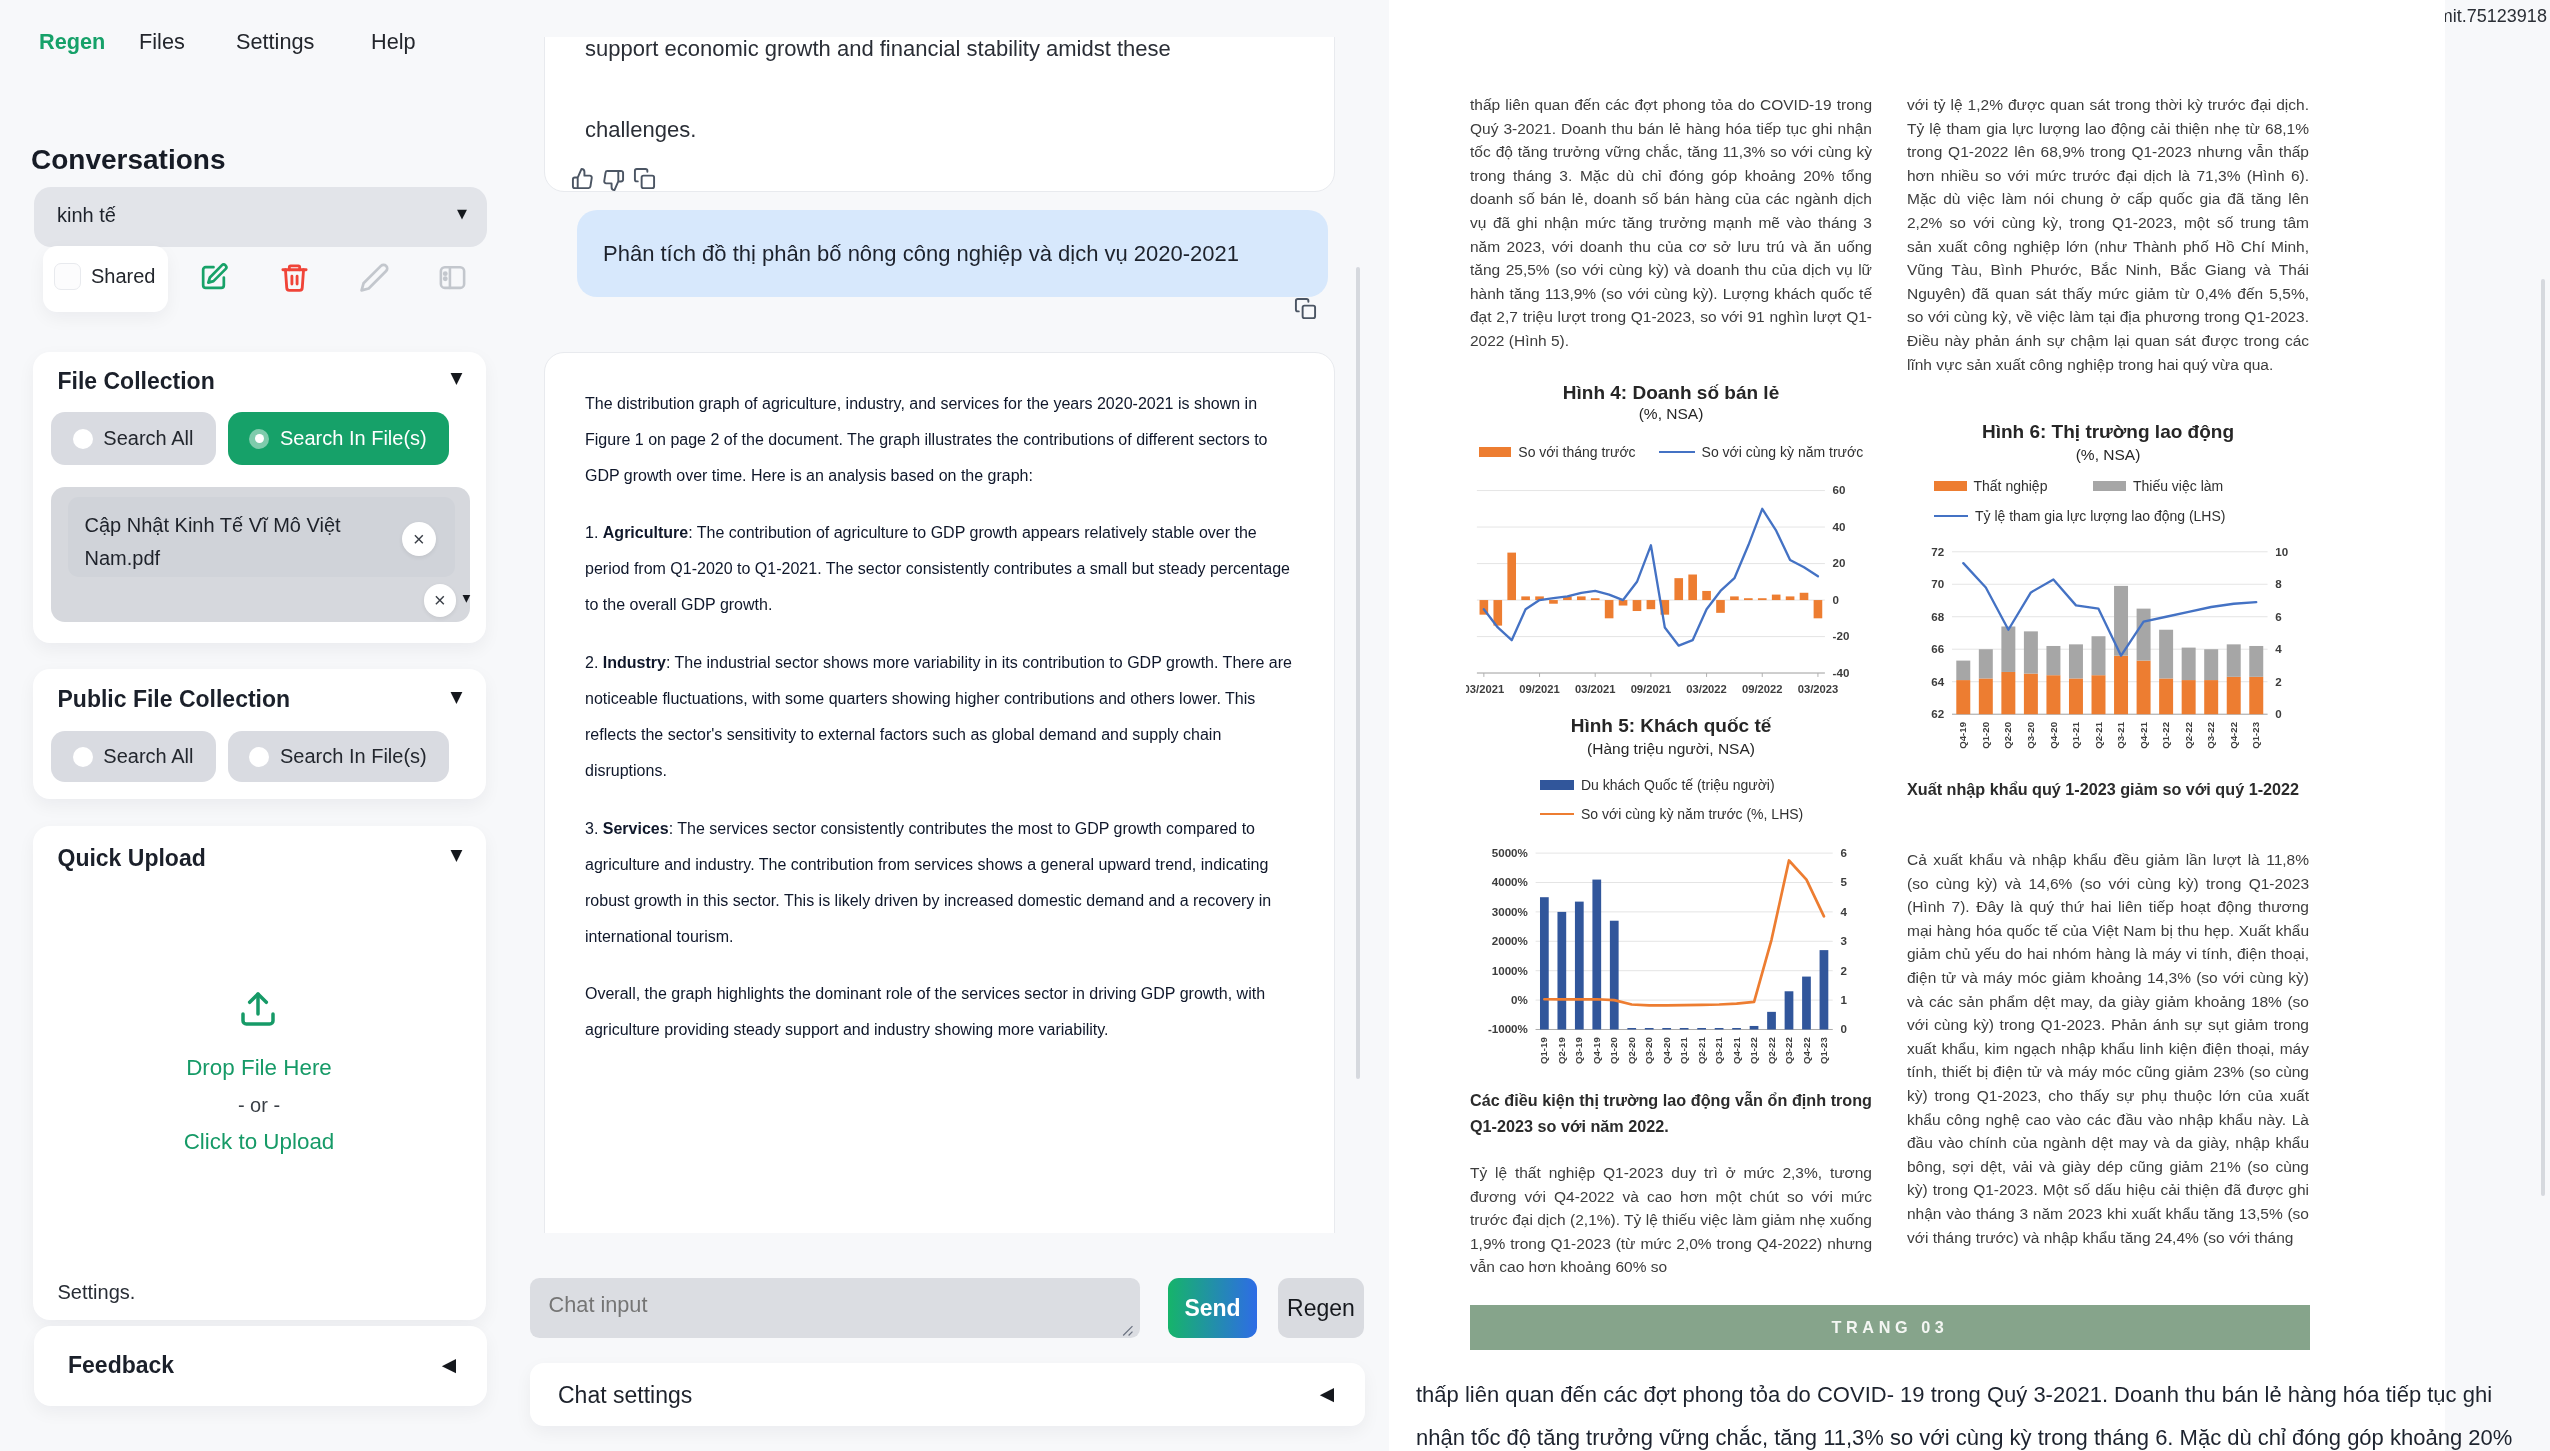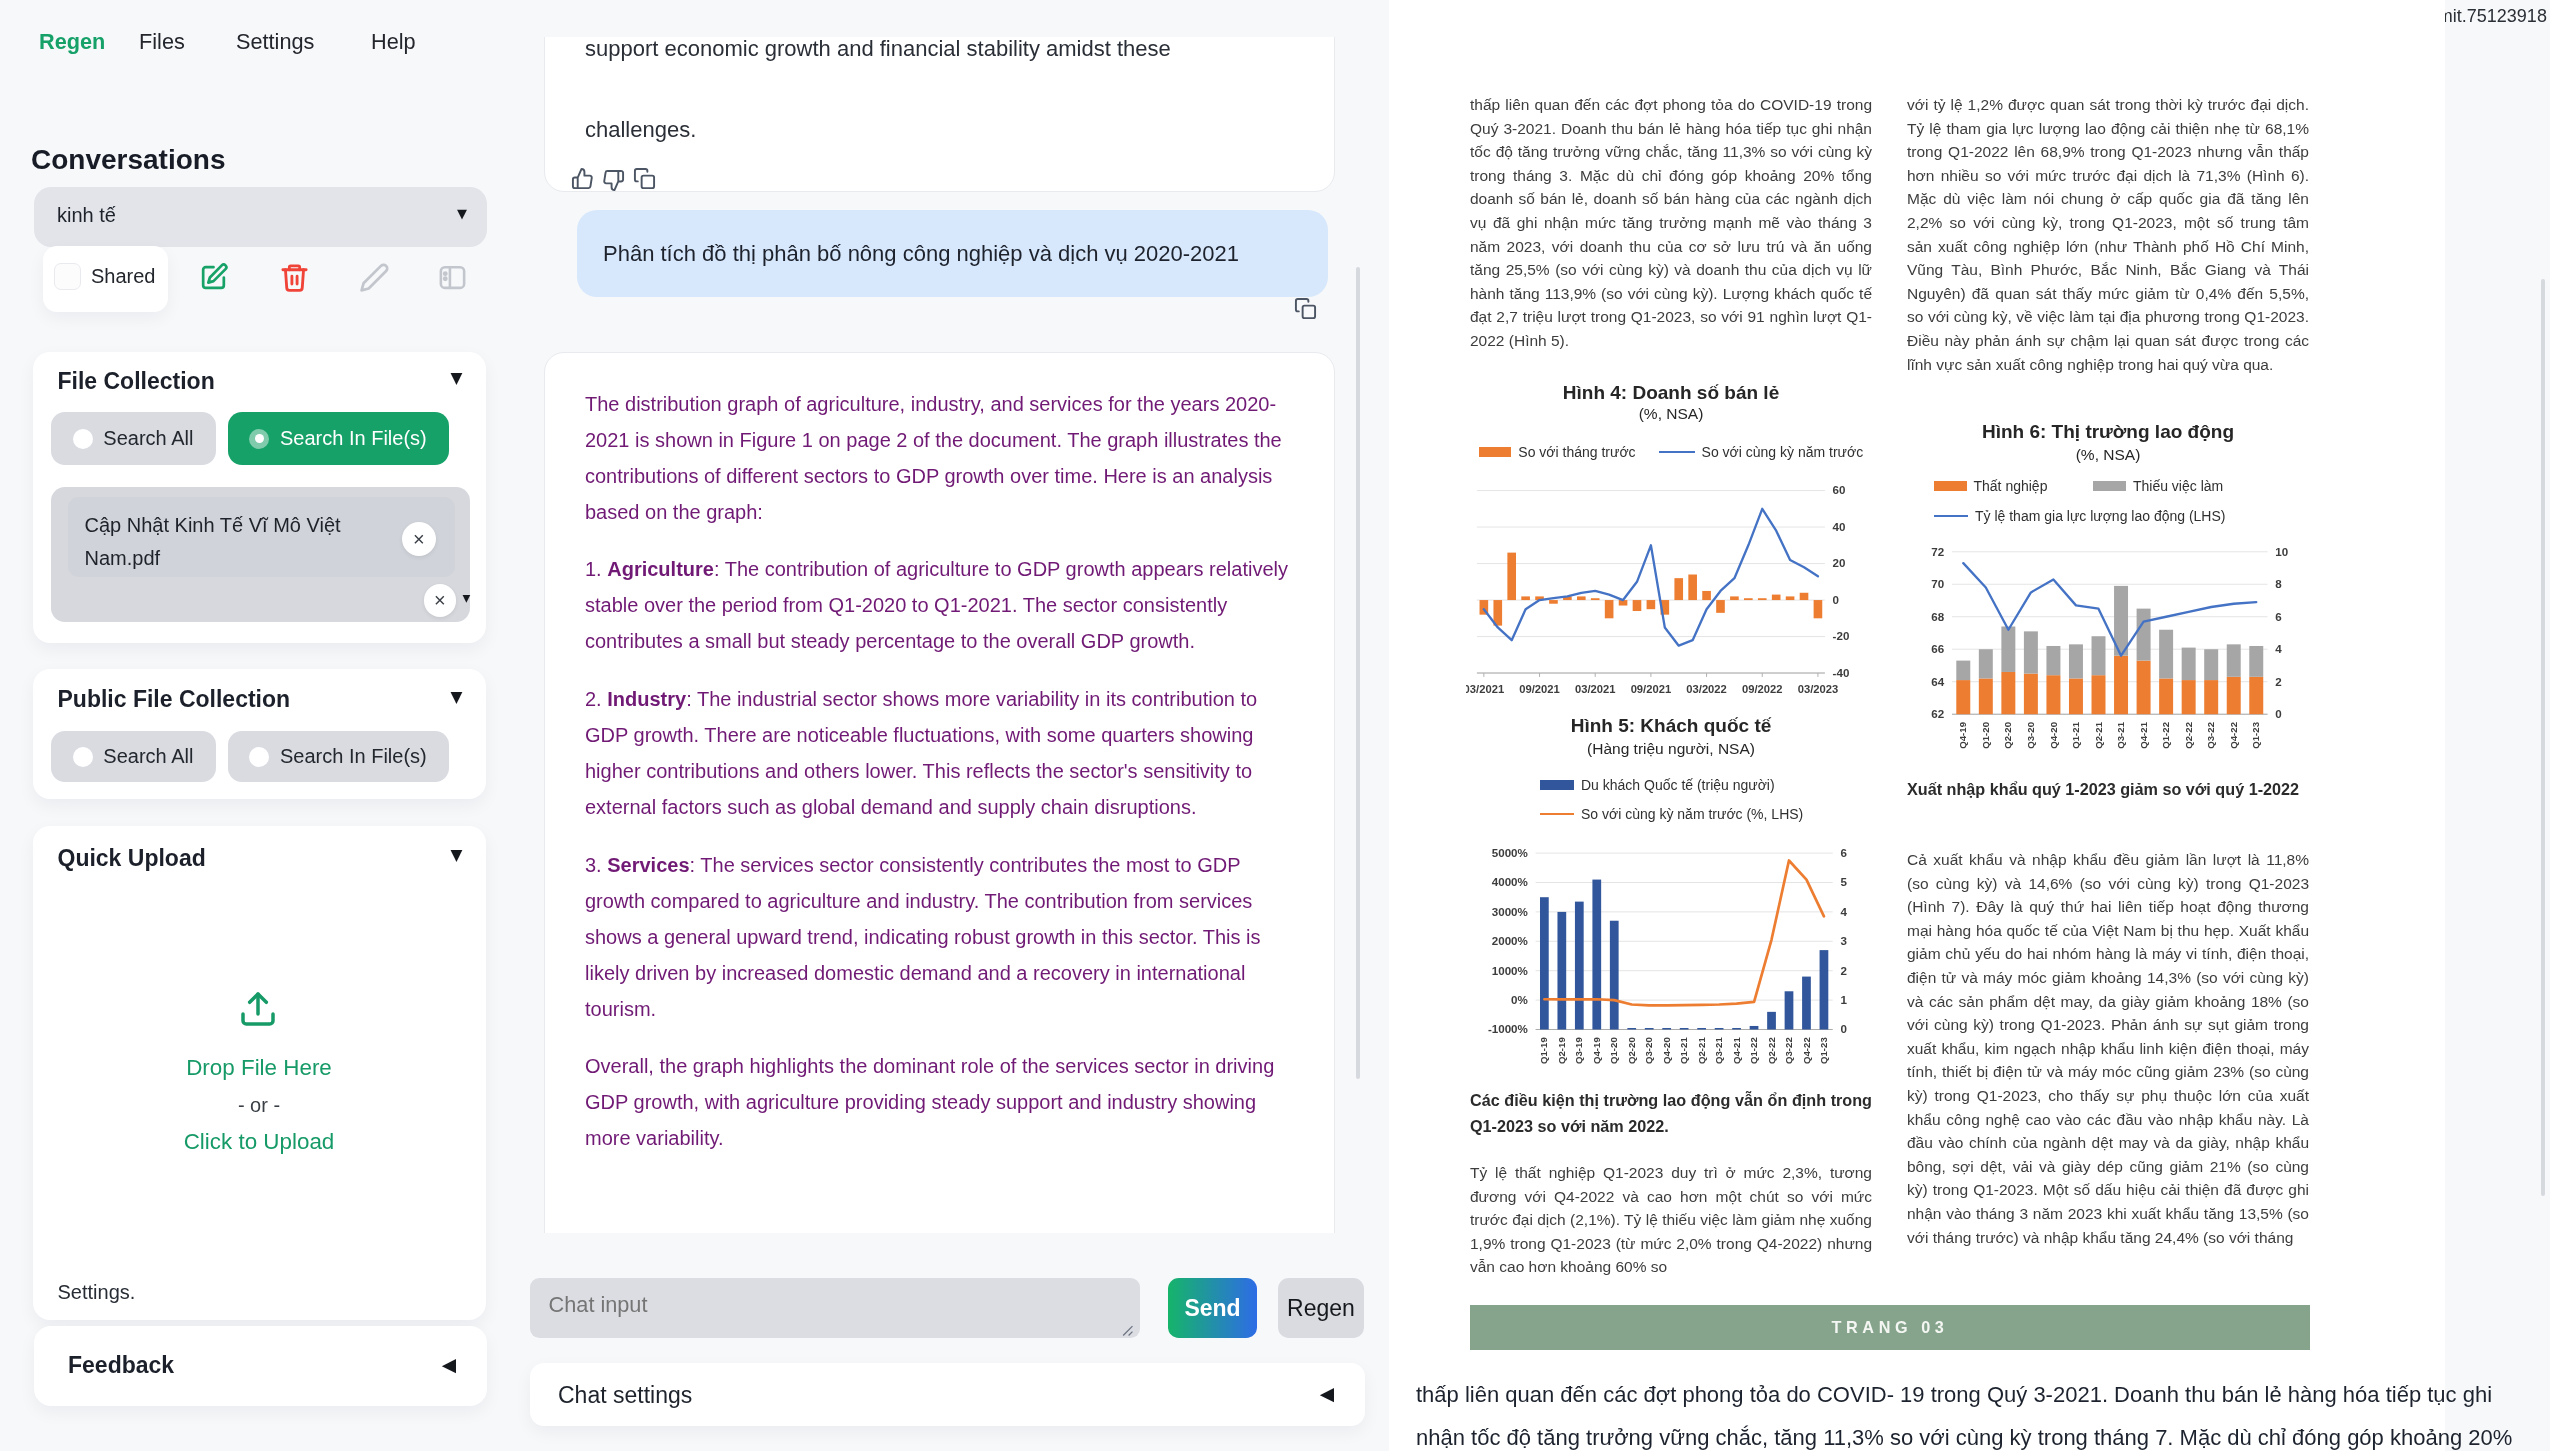--- a/index.html
+++ b/index.html
@@ -14,21 +14,21 @@
   .pill .lbl{font-size:20px;font-weight:500}
   .radio{width:20px;height:20px;border-radius:50%;background:#fff;flex:0 0 auto}
   .radio.on{background:rgba(255,255,255,.45);position:relative}
   .radio.on:after{content:"";position:absolute;left:5.4px;top:5.4px;width:9.3px;height:9.3px;border-radius:50%;background:#fff}
   .gray-pill{background:#d9dbe1;color:#23272e}
   .green-pill{background:#16a169;color:#fff}
   .xcircle{background:#fff;border-radius:50%;display:flex;align-items:center;justify-content:center;
            color:#3a3f47;box-shadow:0 1.5px 4.6px rgba(0,0,0,.08)}
   .bubble{background:#fff;border:1.2px solid #e8eaee;border-radius:20px}
   .chatline{font-size:22px;font-weight:500;color:#2a2e36;line-height:36px}
-  .reply-text{font-size:20px;font-weight:500;color:#701a75;line-height:36px}
+  .reply-text{font-size:16px;font-weight:500;color:#0f172a;line-height:36px}
   .reply-text .rp{margin:0 0 21.7px 0}
   .reply-text .b{font-weight:700}
   .pdf-p{font-size:15.5px;line-height:23.6px;text-align:justify;color:#3d3d3d}
   .pdf-h{font-size:16.2px;line-height:25.5px;text-align:justify;color:#2b2b2b;font-weight:700}
   .fig-title{font-size:19px;font-weight:700;color:#262626;text-align:center}
   .fig-sub{font-size:15.5px;color:#262626;text-align:center}
   .leg{display:flex;align-items:center;gap:7px;font-size:14px;color:#303030;font-weight:400}
   .leg .sw{display:inline-block}
   .sb{background:#d6d9de;border-radius:3.1px}
   textarea{box-sizing:border-box}
@@ -260,21 +260,21 @@
   </div>
 
   <div class="abs pdf-h" style="left:518px;top:777px;width:402px">Xuất nhập khẩu quý 1-2023 giảm so với quý 1-2022</div>
   <div class="abs pdf-p" style="left:518px;top:848px;width:402px">Cả xuất khẩu và nhập khẩu đều giảm lần lượt là 11,8% (so cùng kỳ) và 14,6% (so với cùng kỳ) trong Q1-2023 (Hình 7). Đây là quý thứ hai liên tiếp hoạt động thương mại hàng hóa quốc tế của Việt Nam bị thu hẹp. Xuất khẩu giảm chủ yếu do hai nhóm hàng là máy vi tính, điện thoại, điện tử và máy móc giảm khoảng 14,3% (so với cùng kỳ) và các sản phẩm dệt may, da giày giảm khoảng 18% (so với cùng kỳ) trong Q1-2023. Phản ánh sự sụt giảm trong xuất khẩu, kim ngạch nhập khẩu linh kiện điện thoại, máy tính, thiết bị điện tử và máy móc cũng giảm 23% (so cùng kỳ) trong Q1-2023, cho thấy sự phụ thuộc lớn của xuất khẩu công nghệ cao vào các đầu vào nhập khẩu này. Là đầu vào chính của ngành dệt may và da giày, nhập khẩu bông, sợi dệt, vải và giày dép cũng giảm 21% (so cùng kỳ) trong Q1-2023. Một số dấu hiệu cải thiện đã được ghi nhận vào tháng 3 năm 2023 khi xuất khẩu tăng 13,5% (so với tháng trước) và nhập khẩu tăng 24,4% (so với tháng</div>
 
   <div class="abs" style="left:81px;top:1305px;width:840px;height:45px;background:#86a48b;display:flex;align-items:center;justify-content:center">
     <span style="color:#f4f6f3;font-size:16.2px;font-weight:700;letter-spacing:4.6px">TRANG 03</span>
   </div>
 
   <div class="abs nowrap" style="left:27px;top:1382px;font-size:22px;color:#1d232e">thấp liên quan đến các đợt phong tỏa do COVID- 19 trong Quý 3-2021. Doanh thu bán lẻ hàng hóa tiếp tục ghi</div>
-  <div class="abs nowrap" style="left:27px;top:1425px;font-size:22px;color:#1d232e">nhận tốc độ tăng trưởng vững chắc, tăng 11,3% so với cùng kỳ trong tháng 7. Mặc dù chỉ đóng góp khoảng 20%</div>
+  <div class="abs nowrap" style="left:27px;top:1425px;font-size:22px;color:#1d232e">nhận tốc độ tăng trưởng vững chắc, tăng 11,3% so với cùng kỳ trong tháng 6. Mặc dù chỉ đóng góp khoảng 20%</div>
 <svg width="410" height="232" style="position: absolute; left: 77px; top: 472px;" viewBox="0 0 530 300">
       <line x1="14" x2="464" y1="24" y2="24" stroke="#dcdcdc" stroke-width="1"></line>
       <line x1="14" x2="464" y1="71.19999999999999" y2="71.19999999999999" stroke="#dcdcdc" stroke-width="1"></line>
       <line x1="14" x2="464" y1="118.4" y2="118.4" stroke="#dcdcdc" stroke-width="1"></line>
       <line x1="14" x2="464" y1="165.6" y2="165.6" stroke="#dcdcdc" stroke-width="1"></line>
       <line x1="14" x2="464" y1="212.8" y2="212.8" stroke="#dcdcdc" stroke-width="1"></line>
       <line x1="14" x2="464" y1="260" y2="260" stroke="#dcdcdc" stroke-width="1"></line>
       <line x1="14" x2="464" y1="260" y2="260" stroke="#ababab" stroke-width="1.3"></line>
       <text x="474" y="29" text-anchor="start" font-size="15" fill="#3d3d3d" font-family="Liberation Sans, sans-serif" font-weight="600">60</text>
       <text x="474" y="76.19999999999999" text-anchor="start" font-size="15" fill="#3d3d3d" font-family="Liberation Sans, sans-serif" font-weight="600">40</text>

